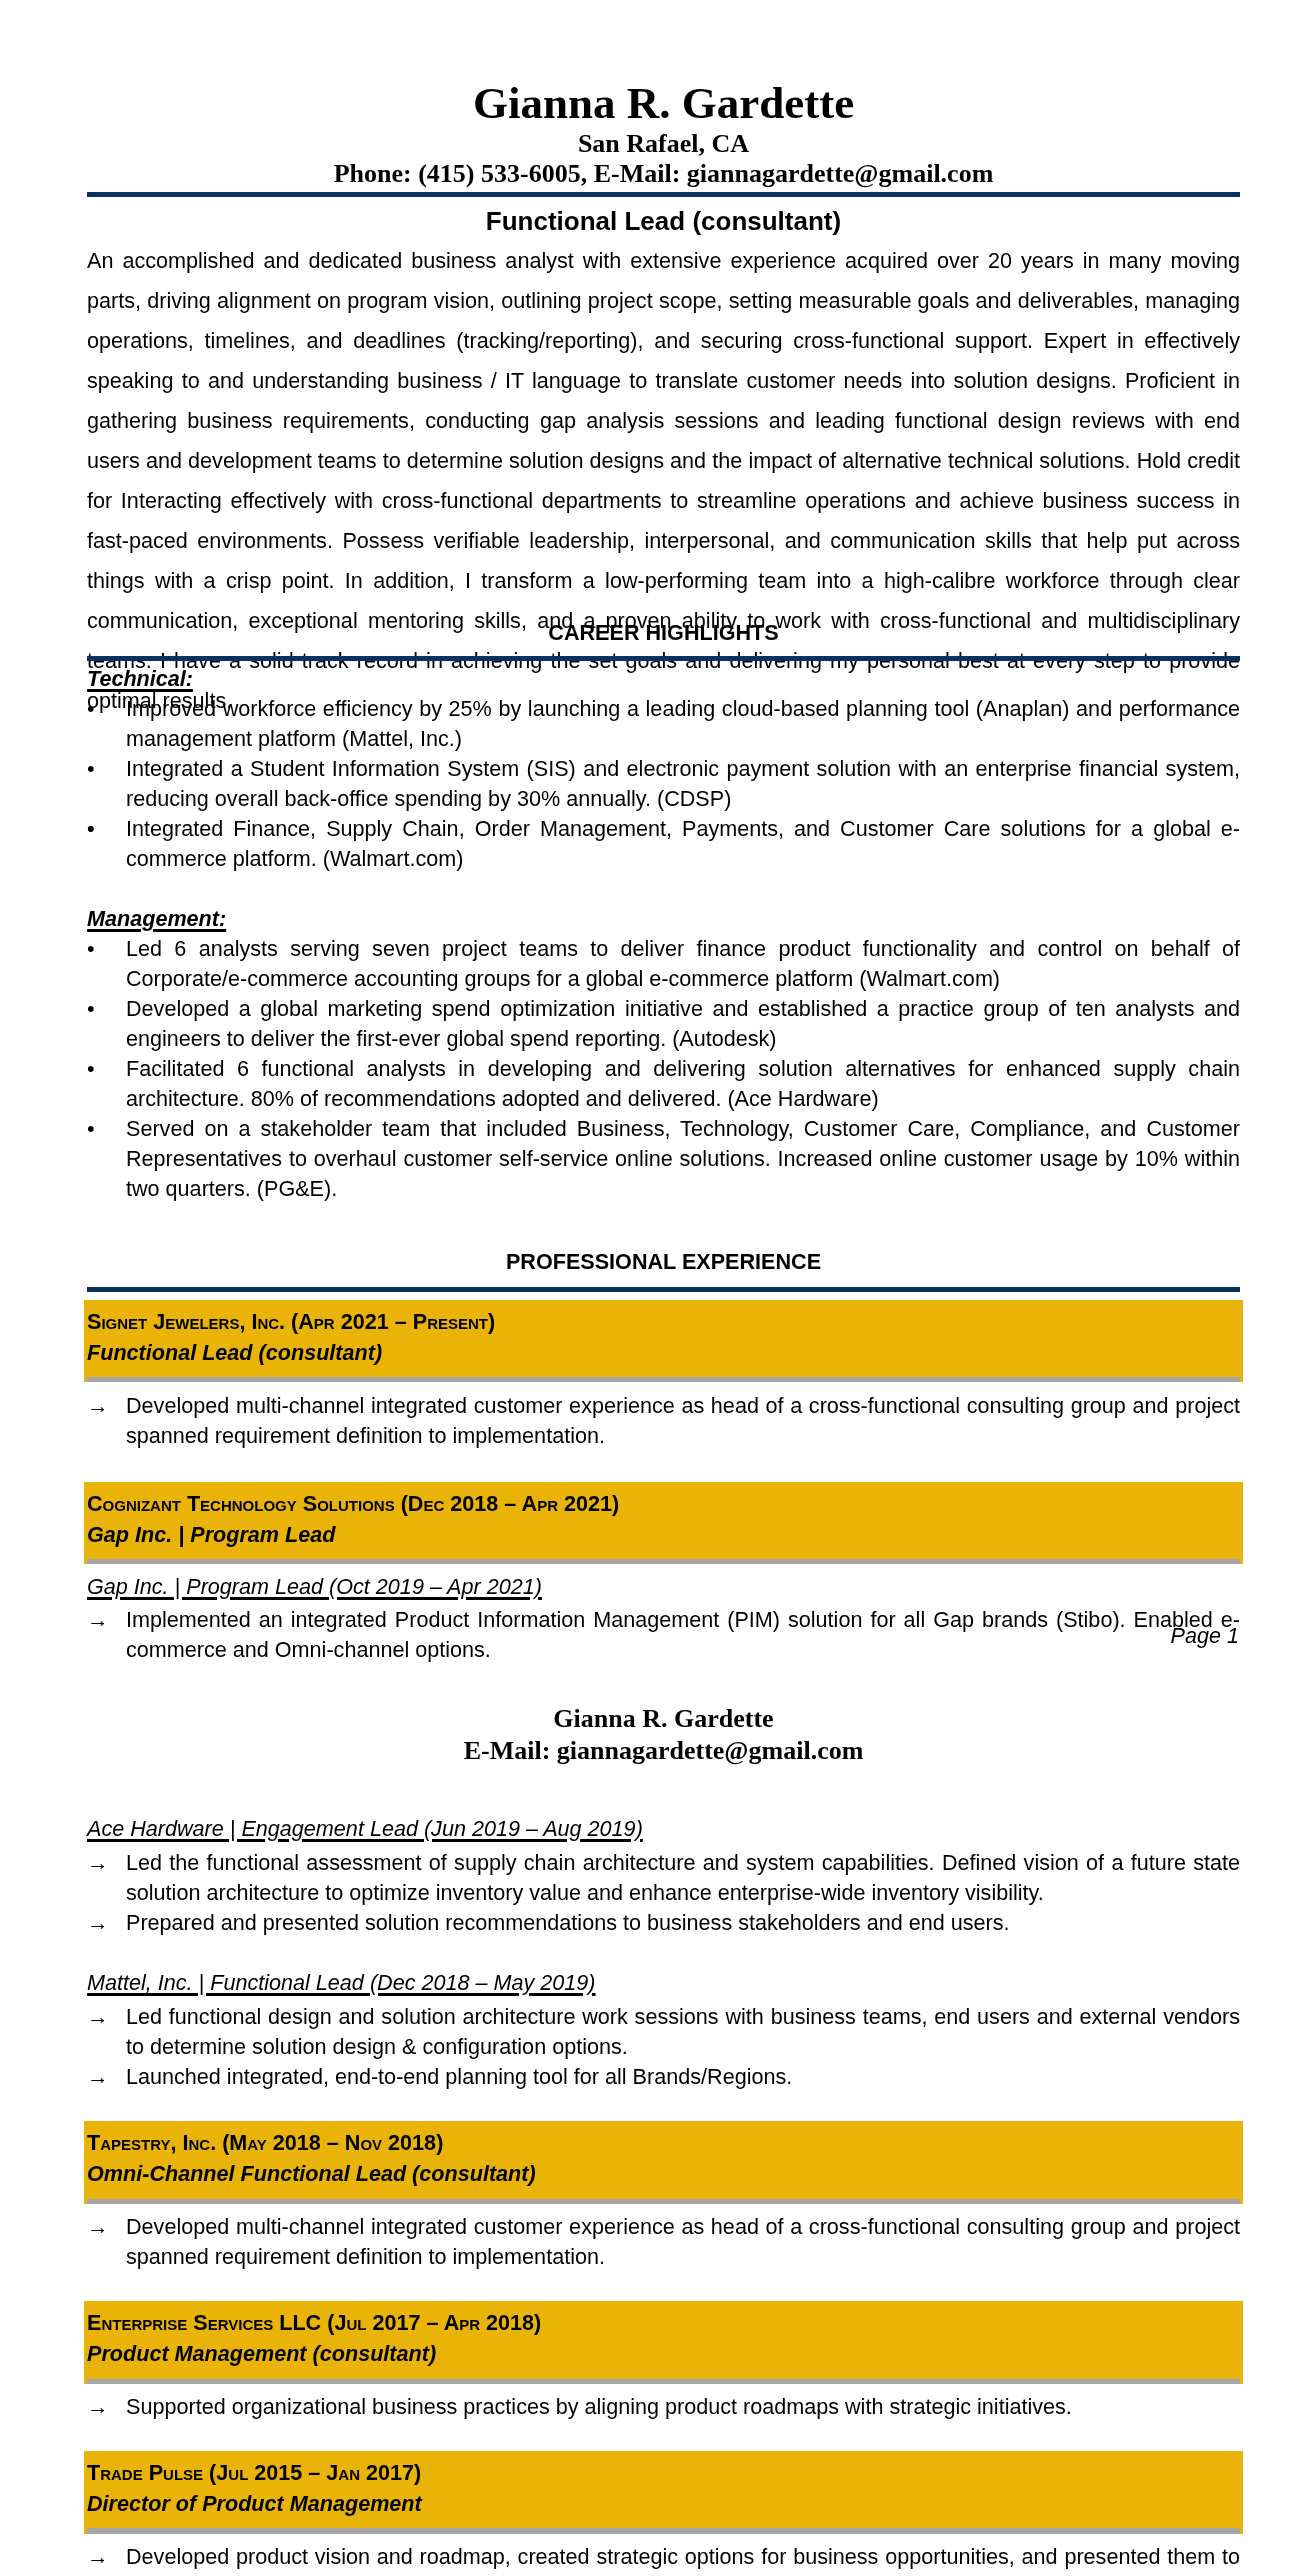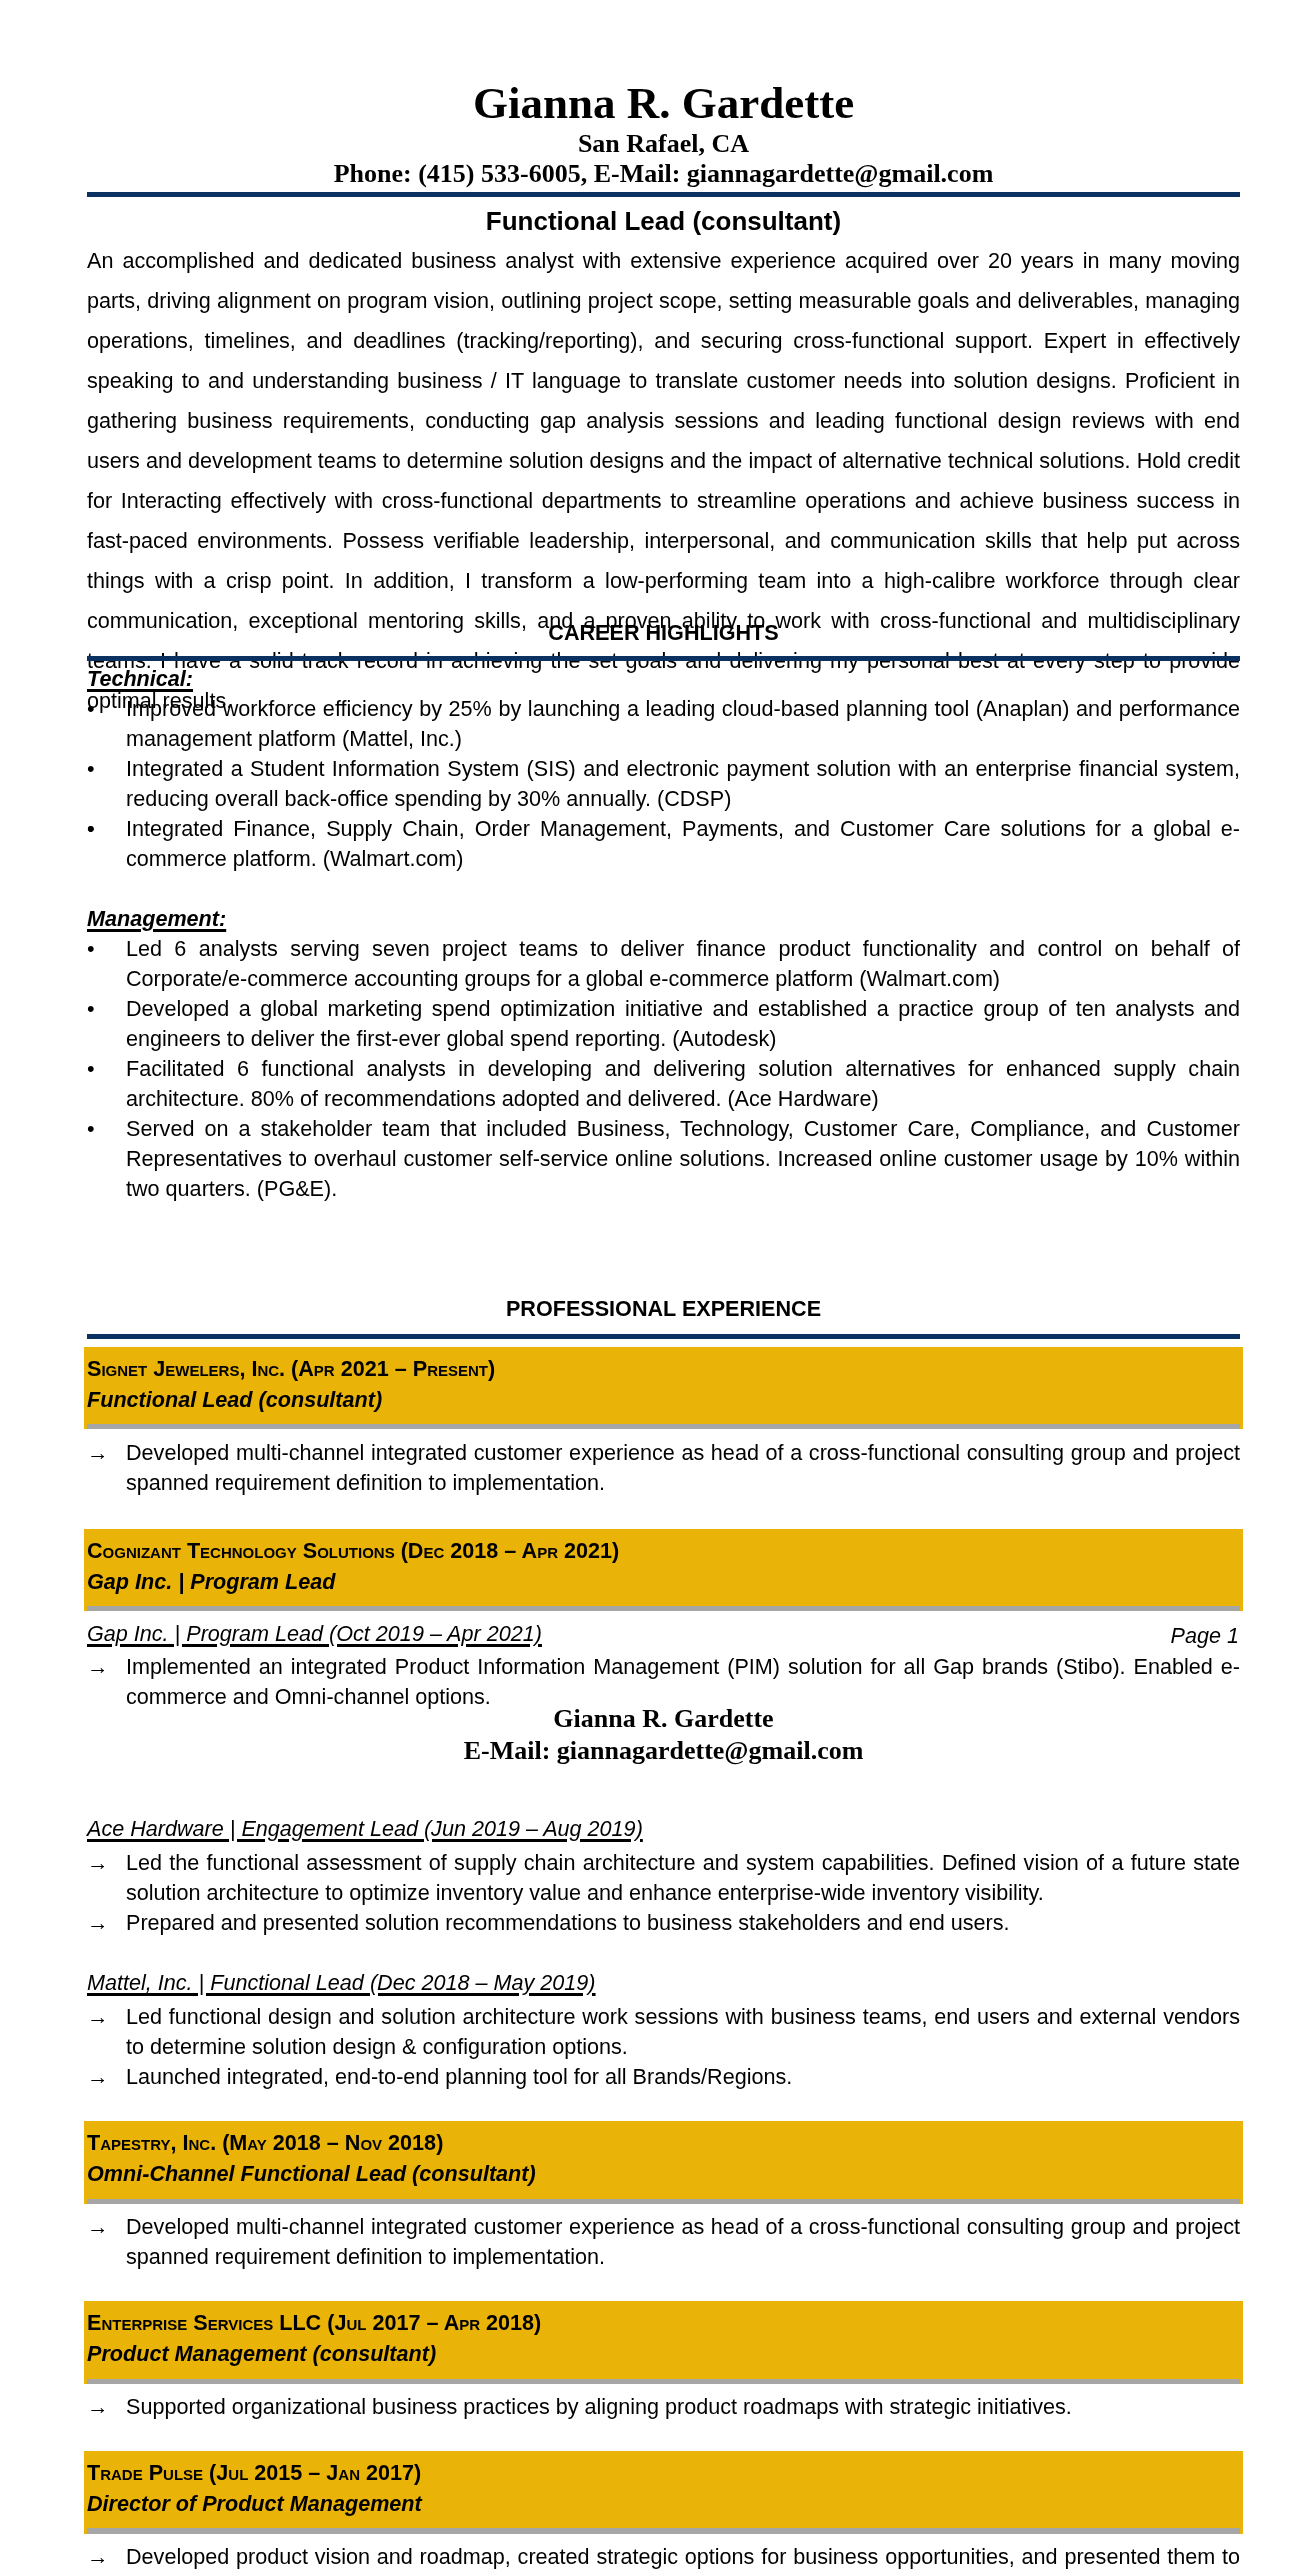--- a/index.html
+++ b/index.html
@@ -62,21 +62,21 @@
     <div style="height:30px;"></div>
     <div class="sub-label">Management:</div>
     <ul class="bullets">
       <li><span class="bmark">•</span><span>Led 6 analysts serving seven project teams to deliver finance product functionality and control on behalf of Corporate/e-commerce accounting groups for a global e-commerce platform (Walmart.com)</span></li>
       <li><span class="bmark">•</span><span>Developed a global marketing spend optimization initiative and established a practice group of ten analysts and engineers to deliver the first-ever global spend reporting. (Autodesk)</span></li>
       <li><span class="bmark">•</span><span>Facilitated 6 functional analysts in developing and delivering solution alternatives for enhanced supply chain architecture. 80% of recommendations adopted and delivered. (Ace Hardware)</span></li>
       <li><span class="bmark">•</span><span>Served on a stakeholder team that included Business, Technology, Customer Care, Compliance, and Customer Representatives to overhaul customer self-service online solutions. Increased online customer usage by 10% within two quarters. (PG&amp;E).</span></li>
     </ul>
   </div>
 
-  <div class="content sans" style="top:1294px;">
+  <div class="content sans" style="top:1247px;">
     <div class="section-title">PROFESSIONAL EXPERIENCE</div>
     <div class="rule" style="margin-top:10.3px; margin-bottom:7.2px;"></div>
 
     <div class="job-box">
       <div class="job-company">Signet Jewelers, Inc. (Apr 2021 – Present)</div>
       <div class="job-role">Functional Lead (consultant)</div>
       <div class="job-rule"></div>
     </div>
     <ul class="bullets" style="margin-top:4.1px;">
       <li><span class="bmark">→</span><span>Developed multi-channel integrated customer experience as head of a cross-functional consulting group and project spanned requirement definition to implementation.</span></li>

